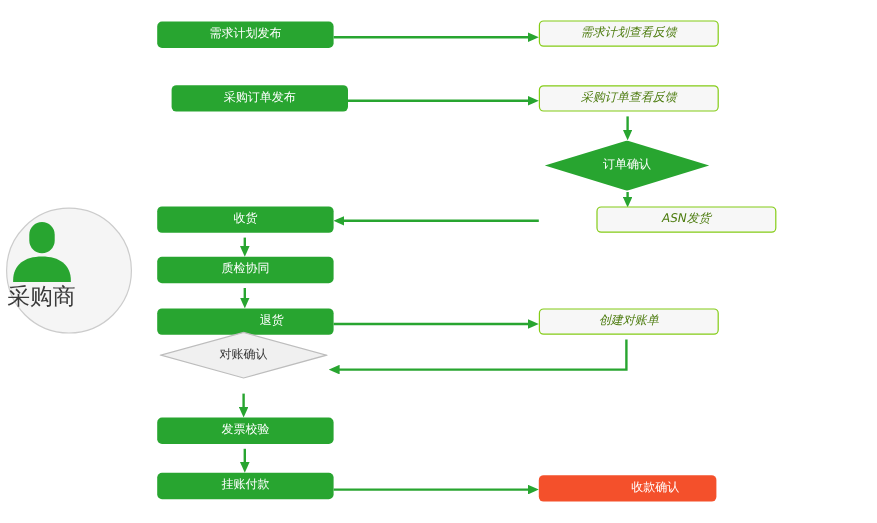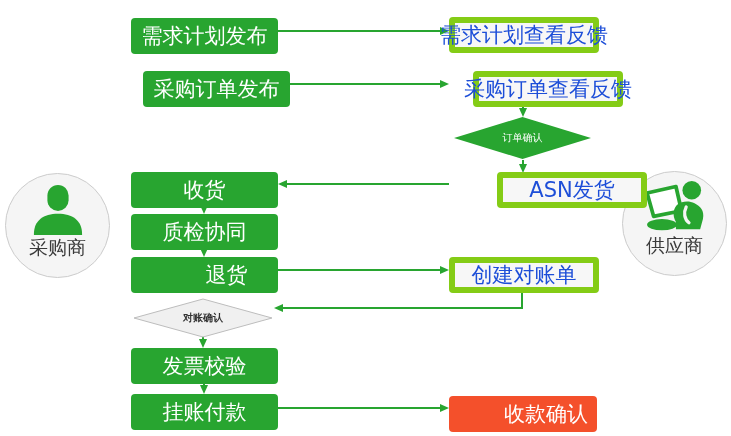--- a/index.html
+++ b/index.html
@@ -1,34 +1,34 @@
 <!DOCTYPE html>
 <html><head>
 <meta charset="utf-8">
 <style>
   html,body{margin:0;padding:0;background:#fff;}
   body{font-family:"DejaVu Sans","Liberation Sans",sans-serif;}
   #stage{position:relative;width:731px;height:436px;background:#fff;overflow:hidden;}
 
-  .box{position:absolute;height:36px;border-radius:4px;display:flex;align-items:center;justify-content:center;
-       font-size:21px;line-height:1;box-sizing:border-box;white-space:nowrap;}
+  .box{position:absolute;height:22px;border-radius:4px;display:flex;align-items:center;justify-content:center;
+       font-size:10px;line-height:1;box-sizing:border-box;white-space:nowrap;}
   .box.green{background:#28a530;color:#ffffff;}
-  .box.white{background:#f7f7f7;border:6px solid #84cc16;color:#1d4ed8;}
+  .box.white{background:#f7f7f7;border:1px solid #84cc16;color:#4d7c0f;font-style:italic;}
   .box.red{background:#f4502b;color:#ffffff;}
 
   .diamond{position:absolute;}
   .diamond svg{position:absolute;left:0;top:0;}
   .diamond .dlabel{position:absolute;left:0;top:0;width:100%;height:100%;
        display:flex;align-items:center;justify-content:center;font-size:10px;line-height:1;white-space:nowrap;}
   .diamond.green .dlabel{color:#ffffff;}
   .diamond.gray .dlabel{color:#333333;}
 
   .actor{position:absolute;width:105px;height:105px;border-radius:50%;background:#f5f5f5;
        border:1px solid #cccccc;box-sizing:border-box;display:flex;flex-direction:column;
-       align-items:center;justify-content:flex-start;}
+       justify-content:flex-start;}
   .actor-label{font-size:19px;color:#3a3a3a;line-height:1;margin-top:2px;white-space:nowrap;}
 
   #wires{position:absolute;left:0;top:0;width:731px;height:436px;pointer-events:none;}
 </style>
 </head>
 <body>
 
 <div id="stage">
 
   <svg id="wires" viewBox="0 0 731 436">
@@ -54,52 +54,42 @@
   </svg>
 
   <div class="actor" style="left:5px;top:173px;">
     <svg width="58" height="52" viewBox="0 0 56 54" style="margin-top:10px;">
       <rect x="17" y="1" width="22" height="27" rx="11" fill="#28a530"></rect>
       <path d="M3 52 C3 38 13 31 28 31 C43 31 53 38 53 52 L53 53 L3 53 Z" fill="#28a530"></path>
     </svg>
     <div class="actor-label">采购商</div>
   </div>
 
-  <div class="actor" style="left:622px;top:171px;">
-    <svg width="68" height="54" viewBox="0 0 70 58" style="margin-top:8px;">
-      <ellipse cx="21" cy="48" rx="16" ry="6" fill="#28a530"></ellipse>
-      <polygon points="5,14 36,7 42,33 12,39" fill="#ffffff" stroke="#28a530" stroke-width="4" stroke-linejoin="round"></polygon>
-      <circle cx="53" cy="11" r="10" fill="#28a530"></circle>
-      <path d="M38 26 C33 30 32 38 36 45 L36 53 L62 53 L65 42 C67 33 62 28 56 25 C50 22 42 23 38 26 Z" fill="#28a530"></path>
-      <path d="M47 29 C44 35 45 42 50 46" stroke="#f5f5f5" stroke-width="3.5" fill="none" stroke-linecap="round"></path>
-    </svg>
-    <div class="actor-label">供应商</div>
-  </div>
 
   <div class="box green" style="left:131px;top:18px;width:147px;">需求计划发布</div>
   <div class="box green" style="left:131px;top:71px;width:147px;margin-left:12px;">采购订单发布</div>
   <div class="box green" style="left:131px;top:172px;width:147px;">收货</div>
   <div class="box green" style="left:131px;top:214px;width:147px;">质检协同</div>
   <div class="box green" style="left:131px;top:257px;width:147px;padding-left:44px;">退货</div>
   <div class="box green" style="left:131px;top:348px;width:147px;">发票校验</div>
   <div class="box green" style="left:131px;top:394px;width:147px;">挂账付款</div>
 
   <div class="box white" style="left:449px;top:17px;width:150px;">需求计划查看反馈</div>
-  <div class="box white" style="left:473px;top:71px;width:150px;">采购订单查看反馈</div>
+  <div class="box white" style="left:449px;top:71px;width:150px;">采购订单查看反馈</div>
   <div class="box white" style="left:449px;top:172px;width:150px;margin-left:48px;">ASN发货</div>
   <div class="box white" style="left:449px;top:257px;width:150px;">创建对账单</div>
   <div class="box red" style="left:449px;top:396px;width:148px;padding-left:46px;">收款确认</div>
 
   <div class="diamond green" style="left:454px;top:117px;width:137px;height:42px;">
     <svg width="137" height="42" viewBox="0 0 137 42">
       <polygon points="68.5,0 137,21 68.5,42 0,21" fill="#28a530"></polygon>
     </svg>
     <span class="dlabel">订单确认</span>
   </div>
 
-  <div class="diamond gray" style="left:133px;top:298px;width:140px;height:40px;font-weight:bold;">
+  <div class="diamond gray" style="left:133px;top:276px;width:140px;height:40px;">
     <svg width="140" height="40" viewBox="0 0 140 40">
       <polygon points="70,1 139,20 70,39 1,20" fill="#f0f0f0" stroke="#bdbdbd" stroke-width="1"></polygon>
     </svg>
     <span class="dlabel">对账确认</span>
   </div>
 
 </div>
 
 </body></html>

